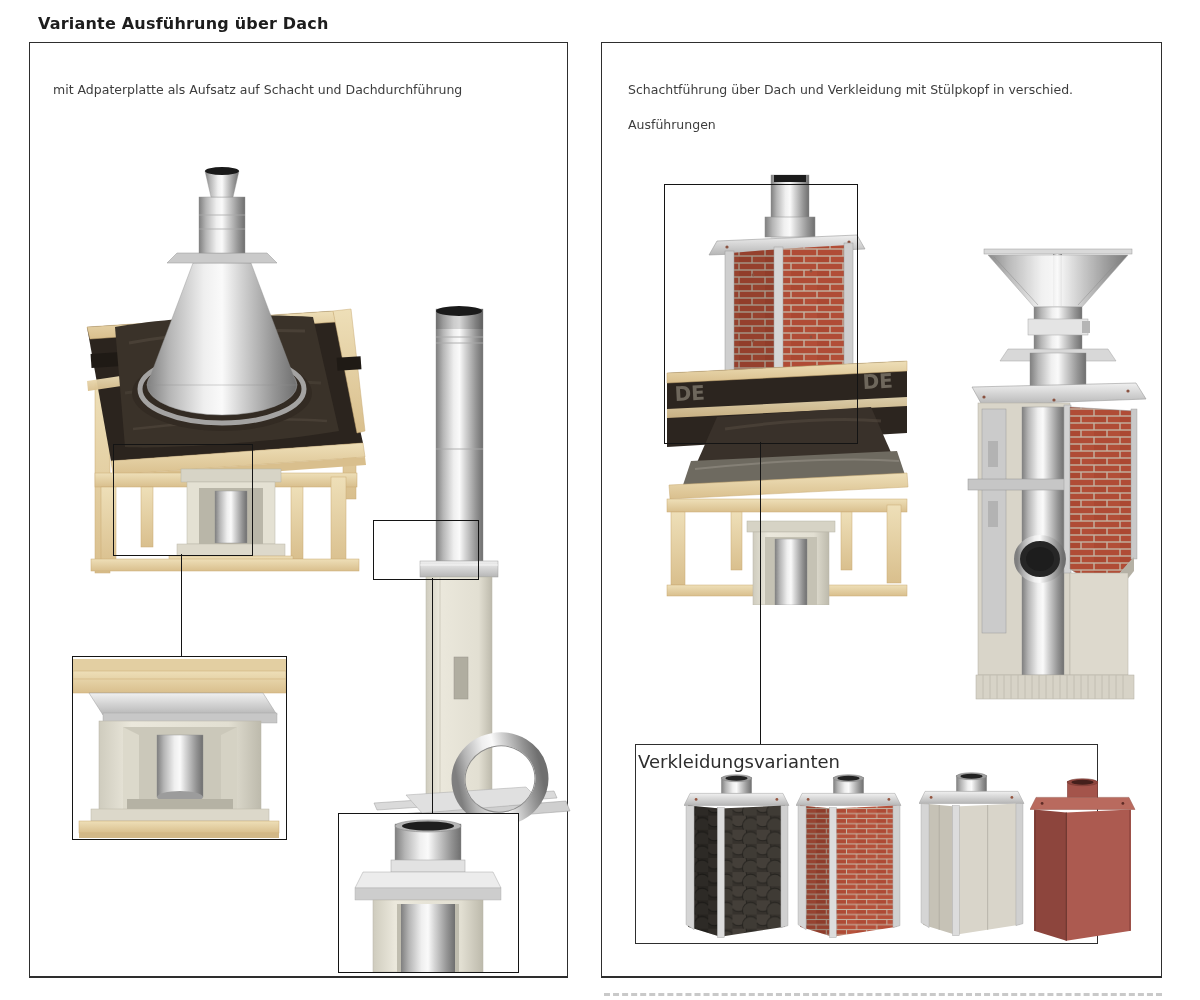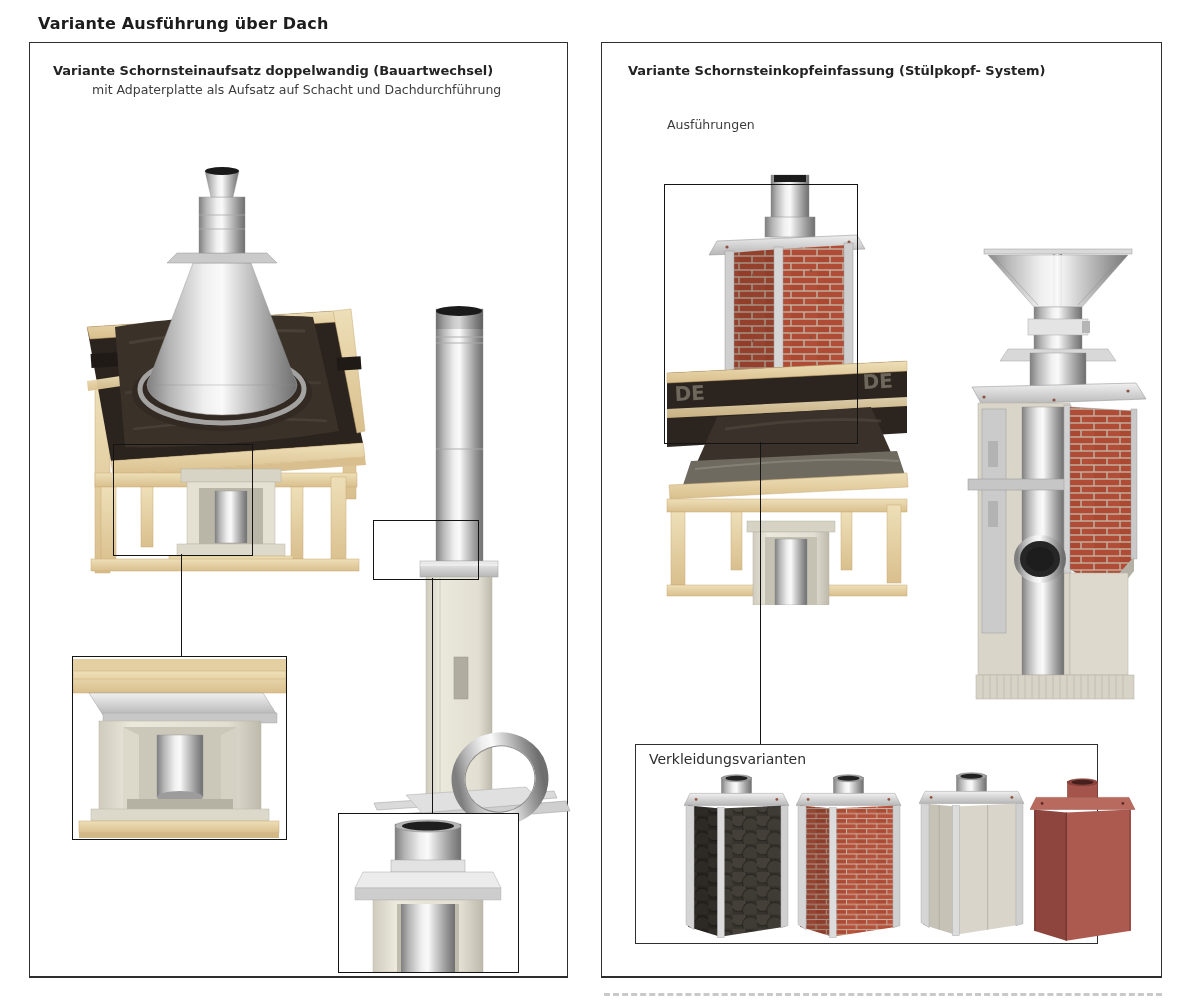--- a/index.html
+++ b/index.html
@@ -4,28 +4,28 @@
 <style>
   html,body{margin:0;padding:0;background:#ffffff;}
   body{width:1200px;height:1000px;position:relative;overflow:hidden;
        font-family:"DejaVu Sans","Liberation Sans",sans-serif;color:#222;}
   .page-title{position:absolute;left:38px;top:14px;font-size:16px;font-weight:bold;
       color:#1d1d1d;letter-spacing:.2px;white-space:nowrap;}
   .panel{position:absolute;border:1px solid #2e2e2e;border-bottom-width:2px;background:#fff;}
   #panel-left{left:29px;top:42px;width:537px;height:933px;}
   #panel-right{left:601px;top:42px;width:559px;height:933px;}
   .panel-title{position:absolute;font-size:13px;font-weight:bold;color:#232323;white-space:nowrap;}
-  .panel-sub{position:absolute;font-size:12.5px;color:#3d3d3d;white-space:nowrap;line-height:17px;margin-left:39px;}
+  .panel-sub{position:absolute;font-size:12.5px;color:#3d3d3d;white-space:nowrap;line-height:17px;}
   .fig{position:absolute;}
   .fig svg{display:block;}
   .callout-rect{position:absolute;border:1px solid #141414;}
   .callout-line{position:absolute;width:1px;background:#141414;}
   .detail-box{position:absolute;border:1px solid #141414;background:#fff;overflow:hidden;}
   .clad-box{position:absolute;border:1px solid #2e2e2e;background:#fff;}
-  .clad-label{position:absolute;left:13px;top:6px;font-size:14px;color:#2d2d2d;white-space:nowrap;}
+  .clad-label{position:absolute;left:2px;top:6px;font-size:18px;color:#2d2d2d;white-space:nowrap;}
   .dash-line{position:absolute;border-top:3px dashed #c9c9c9;height:0;}
 </style>
 </head>
 <body>
 
 <svg width="0" height="0" style="position:absolute" aria-hidden="true">
   <defs>
     <linearGradient id="gSteel" x1="0" y1="0" x2="1" y2="0">
       <stop offset="0" stop-color="#7f7f7f"></stop>
         <stop offset=".15" stop-color="#b5b5b5"></stop>
@@ -65,21 +65,20 @@
       <rect width="24" height="14" fill="#36322d"></rect>
       <circle cx="6" cy="3" r="8" fill="#443f39" stroke="#262420" stroke-width="1"></circle>
       <circle cx="18" cy="10" r="8" fill="#3f3b35" stroke="#262420" stroke-width="1"></circle>
     </pattern>
   </defs>
 </svg>
 
 <div class="page-title">Variante Ausführung über Dach</div>
 
 <section class="panel" id="panel-left">
-  <div class="panel-title" style="left:23px;top:20px">Variante Schornsteinaufsatz doppelwandig (Bauartwechsel)</div>
   <div class="panel-sub" style="left:23px;top:38px">mit Adpaterplatte als Aufsatz auf Schacht und Dachdurchführung</div>
 
   <figure class="fig" style="left:11px;top:72px">
     <svg width="290" height="446" viewBox="0 0 290 446">
       <g>
         <rect x="14" y="252" width="15" height="190" fill="url(#gWood)" stroke="#c9ab74" stroke-width=".5"></rect>
         <rect x="262" y="238" width="13" height="130" fill="url(#gWood)" stroke="#c9ab74" stroke-width=".5"></rect>
         <path d="M6,196 L252,180 L282,312 L30,330 Z" fill="#2b241e"></path>
         <path d="M6,196 L252,180 L255,191 L9,208 Z" fill="url(#gWood)" stroke="#c9ab74" stroke-width=".5"></path>
         <path d="M252,180 L270,178 L284,300 L276,302 Z" fill="url(#gWood)" stroke="#c9ab74" stroke-width=".5"></path>
@@ -191,21 +190,21 @@
       <path d="M24,58 L154,58 L162,74 L16,74 Z" fill="#ececec" stroke="#a8a8a8" stroke-width=".5"></path>
       <rect x="16" y="74" width="146" height="12" fill="#cdcdcd" stroke="#a8a8a8" stroke-width=".4"></rect>
       <rect x="34" y="86" width="110" height="72" fill="url(#gCream)" stroke="#b7b4a6" stroke-width=".5"></rect>
       <rect x="58" y="90" width="62" height="68" fill="#c0bdaf"></rect>
       <rect x="62" y="90" width="54" height="68" fill="url(#gSteel)"></rect>
     </svg>
   </div>
 </section>
 
 <section class="panel" id="panel-right">
-  <div class="panel-title" style="left:26px;top:20px">Variante Schornsteinkopfeinfassung (Stülpkopf- System)</div>
+  <div class="panel-sub" style="left:26px;top:38px">Schachtführung über Dach und Verkleidung mit Stülpkopf in verschied.</div>
   <div class="panel-sub" style="left:26px;top:73px">Ausführungen</div>
 
   <figure class="fig" style="left:19px;top:106px">
     <svg width="252" height="440" viewBox="0 0 252 440">
       <g>
         <rect x="110" y="10" width="38" height="62" fill="url(#gSteel)" stroke="#8d8d8d" stroke-width=".4"></rect>
         <rect x="113" y="10" width="32" height="7" fill="#1b1b1b"></rect>
         <rect x="104" y="52" width="50" height="20" fill="url(#gSteel)" stroke="#8d8d8d" stroke-width=".5"></rect>
         <path d="M56,76 L196,70 L204,84 L48,90 Z" fill="url(#gPlate)" stroke="#9a9a9a" stroke-width=".6"></path>
         <circle cx="66" cy="82" r="1.6" fill="#8a5240"></circle>

